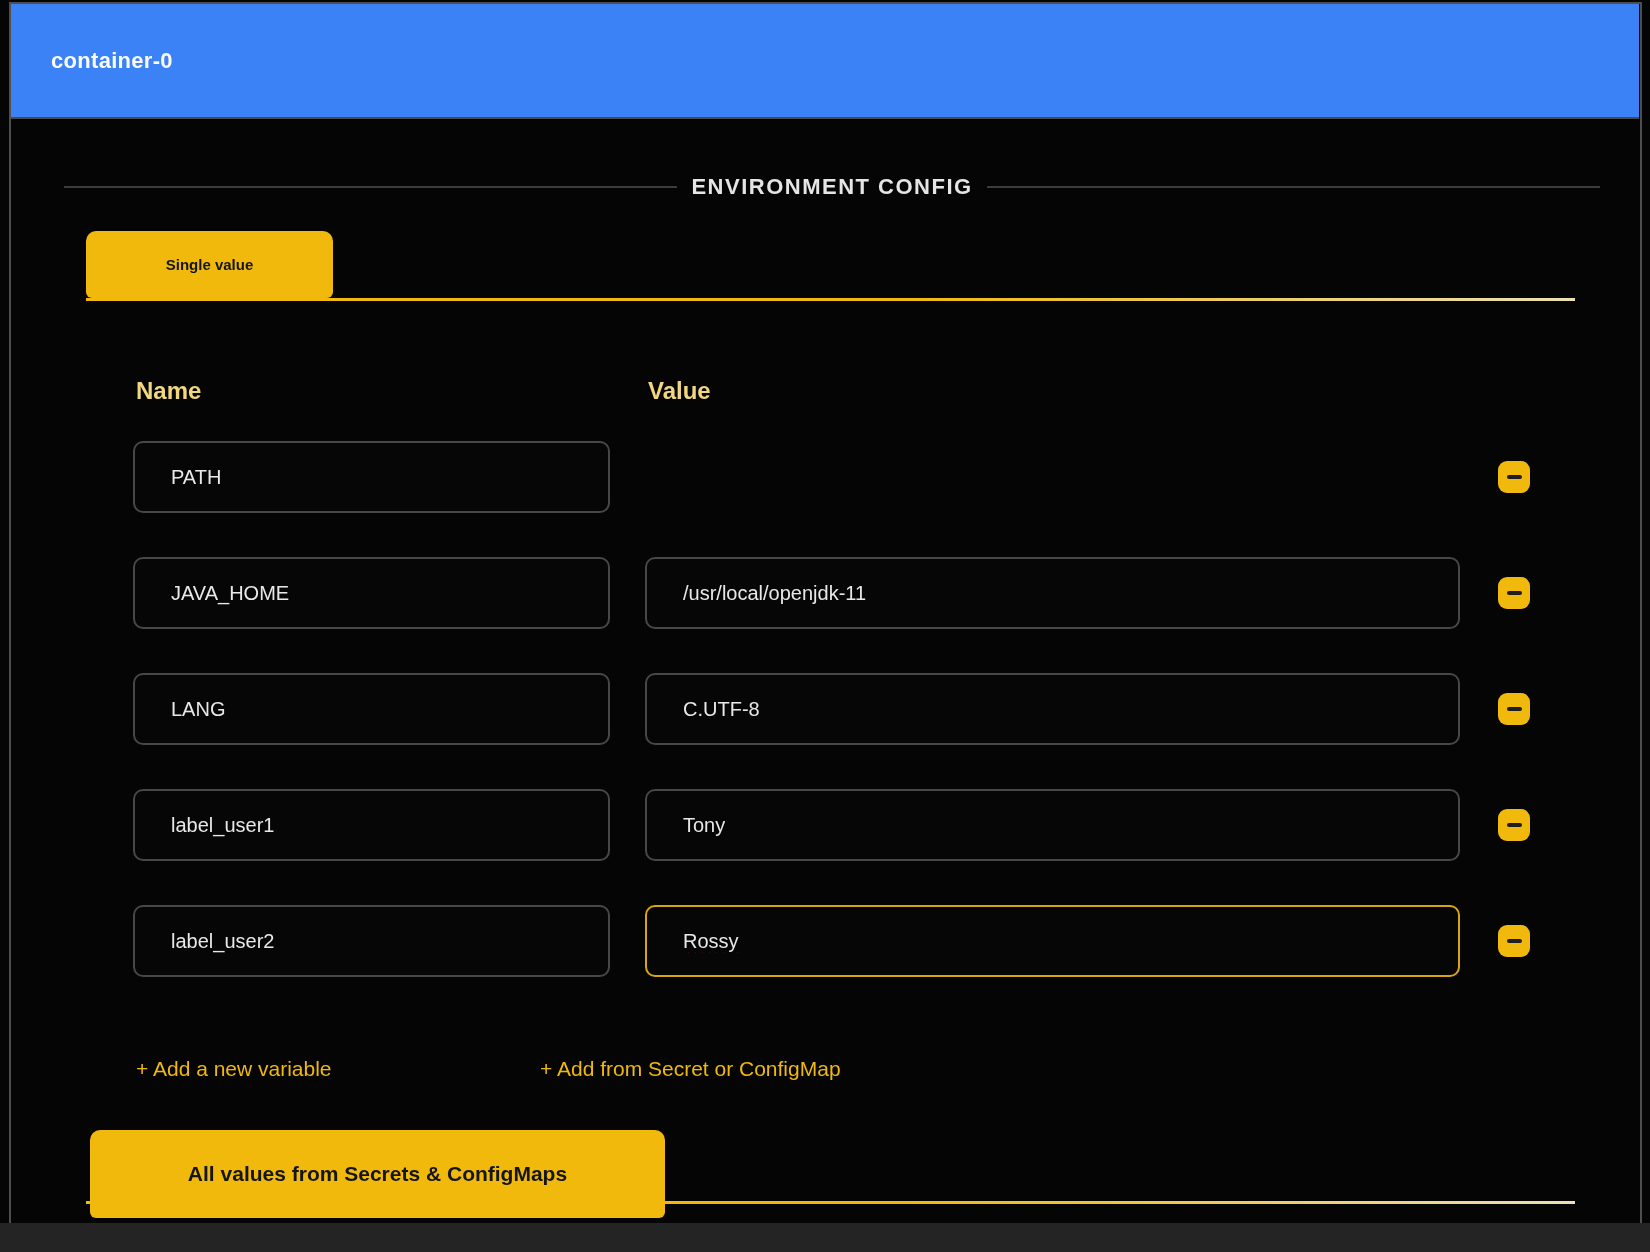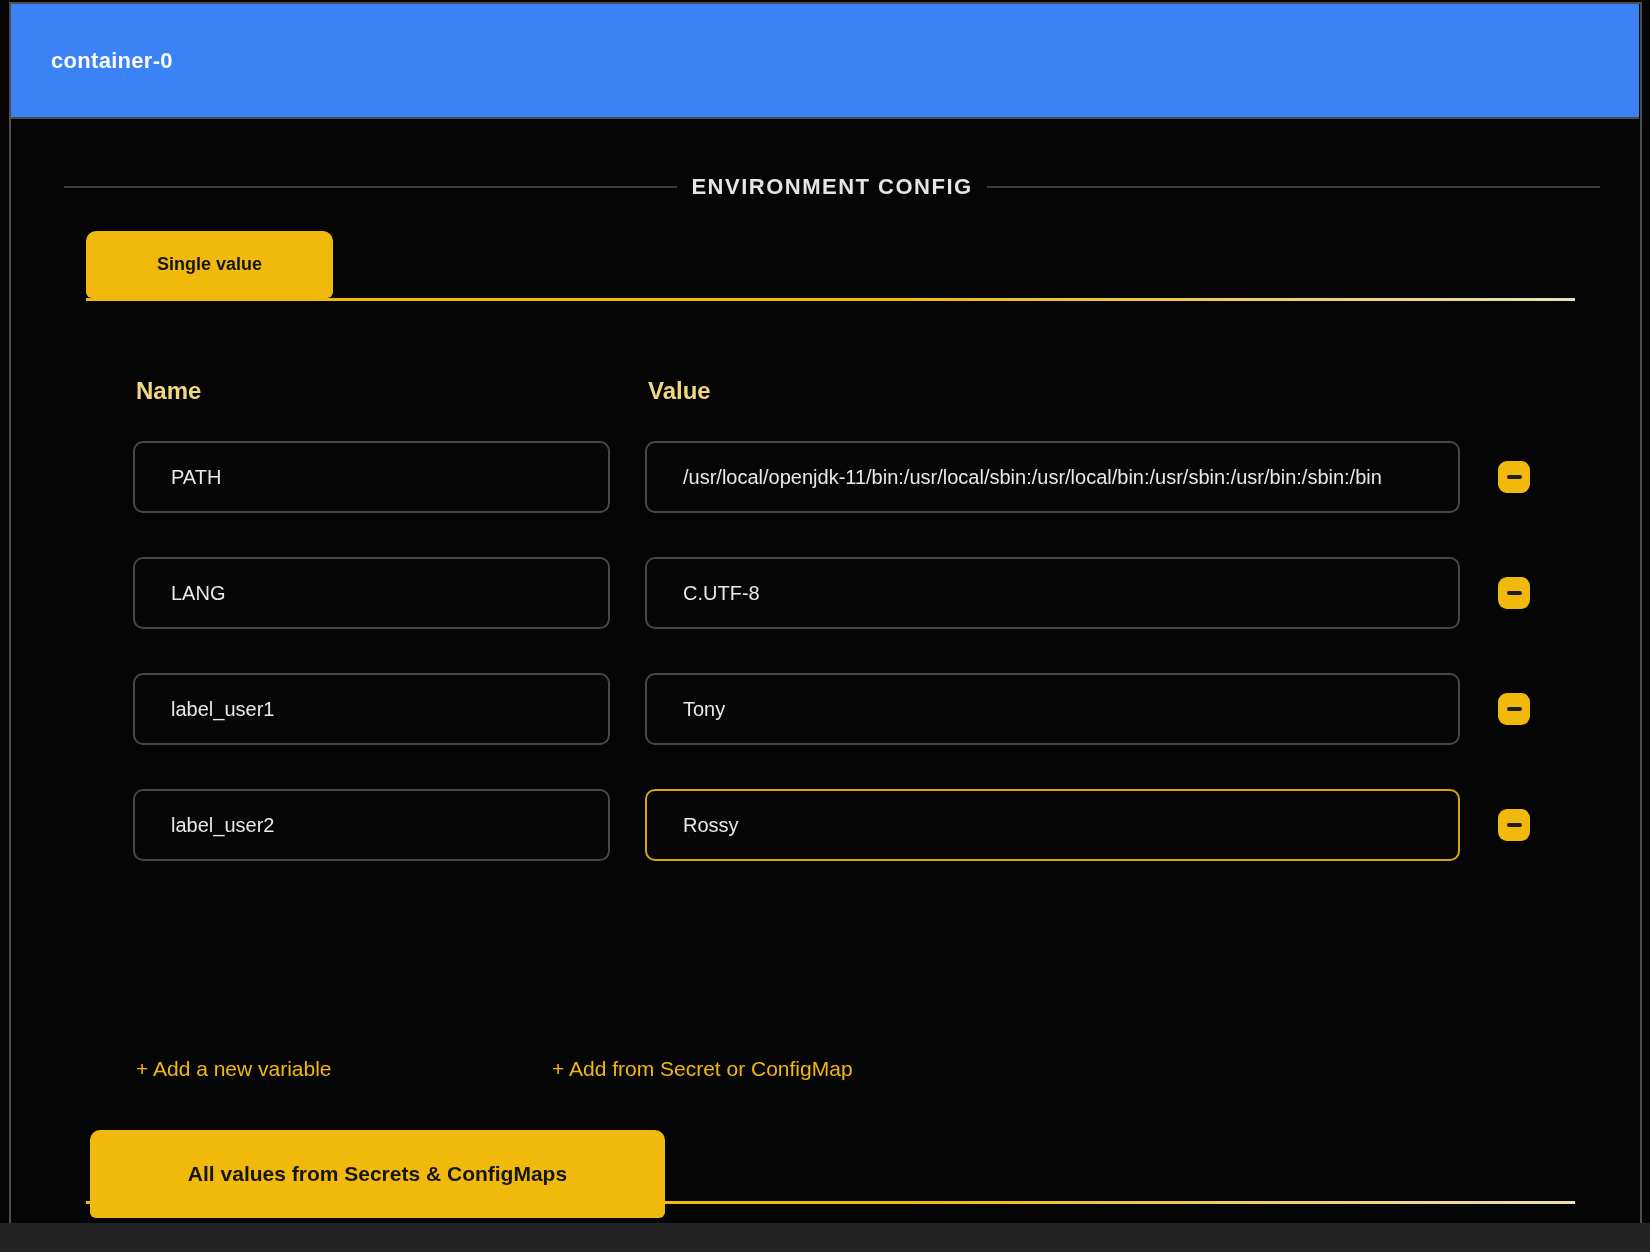--- a/index.html
+++ b/index.html
@@ -16,21 +16,21 @@
   .legend-row{position:absolute;left:64px;top:172px;width:1536px;height:30px;
               display:flex;align-items:center;}
   .legend-line{flex:1;height:2px;background:#3c3c3c;}
   .legend-text{color:#e5e5e5;font-size:22px;font-weight:700;letter-spacing:1.5px;
                margin:0 14px;white-space:nowrap;}
   
   .tab{position:absolute;background:var(--accent);color:#151515;font-weight:700;
        display:flex;align-items:center;justify-content:center;
        border:none;border-radius:10px 10px 6px 6px;cursor:pointer;
        font-family:"Liberation Sans",sans-serif;}
-  .tab-single{left:86px;top:231px;width:247px;height:67px;font-size:18px;}
+  .tab-single{left:86px;top:231px;width:247px;height:67px;font-size:15px;}
   .tab-all{left:90px;top:1130px;width:575px;height:88px;font-size:21px;}
   .tab-underline{position:absolute;left:86px;width:1489px;height:3px;
                  background:linear-gradient(90deg,var(--accent) 0%,var(--accent) 55%,#ece0b4 100%);}
   .u1{top:298px;} .u2{top:1201px;}
   
   .col-label{position:absolute;top:377px;color:#f1d77e;font-size:24px;font-weight:700;}
   .col-name{left:136px;} .col-value{left:648px;}
   
   .rows{position:absolute;left:0;top:441px;width:1650px;}
   .env-row{position:relative;height:88px;margin-bottom:28px;}
@@ -41,21 +41,21 @@
   .box .text{color:#e8e8e8;font-size:20px;padding-left:36px;white-space:nowrap;overflow:hidden;}
   .value-box.focused{border-color:#d9a50d;}
   .misspelled{text-decoration:underline;text-decoration-style:wavy;
               text-decoration-color:#cc2b2b;text-decoration-thickness:1px;text-underline-offset:4px;}
   .remove-btn{position:absolute;left:1498px;top:20px;width:32px;height:32px;background:var(--accent);
               border:none;border-radius:9px;cursor:pointer;display:flex;align-items:center;justify-content:center;padding:0;}
   .minus-bar{width:15px;height:4px;background:#1f1f1f;border-radius:2px;}
   
   .add-link{position:absolute;top:1057px;color:var(--accent);font-size:21px;cursor:pointer;
             background:none;border:none;padding:0;font-family:Liberation Sans, sans-serif;}
-  .link1{left:136px;} .link2{left:552px;}
+  .link1{left:136px;} .link2{left:540px;}
   
   .footer{position:absolute;left:0;top:1223px;width:1650px;height:29px;background:#242424;}
 </style>
 </head>
 <body>
 
 <div class="page">
 
   <div class="header">
     <span class="window-title">container-0</span>
@@ -72,28 +72,36 @@
   <div class="tab-underline u1"></div>
 
   <span class="col-label col-name">Name</span>
   <span class="col-label col-value">Value</span>
 
   <div class="rows">
     <div class="env-row">
       <div class="box name-box" role="textbox">
         <span class="text">PATH</span>
       </div>
+      <button class="remove-btn">
+        <span class="minus-bar"></span>
+      </button>
+    </div>
+
+    <div class="env-row">
+      <div class="box name-box" role="textbox">
+        <span class="text">JAVA_HOME</span>
+      </div>
       <div class="box value-box" role="textbox">
-        <span class="text">/usr/local/openjdk-11/bin:/usr/local/sbin:/usr/local/bin:/usr/sbin:/usr/bin:/sbin:/bin</span>
+        <span class="text">/usr/local/openjdk-11</span>
       </div>
       <button class="remove-btn">
         <span class="minus-bar"></span>
       </button>
     </div>
-
 
     <div class="env-row">
       <div class="box name-box" role="textbox">
         <span class="text">LANG</span>
       </div>
       <div class="box value-box" role="textbox">
         <span class="text">C.UTF-8</span>
       </div>
       <button class="remove-btn">
         <span class="minus-bar"></span>

